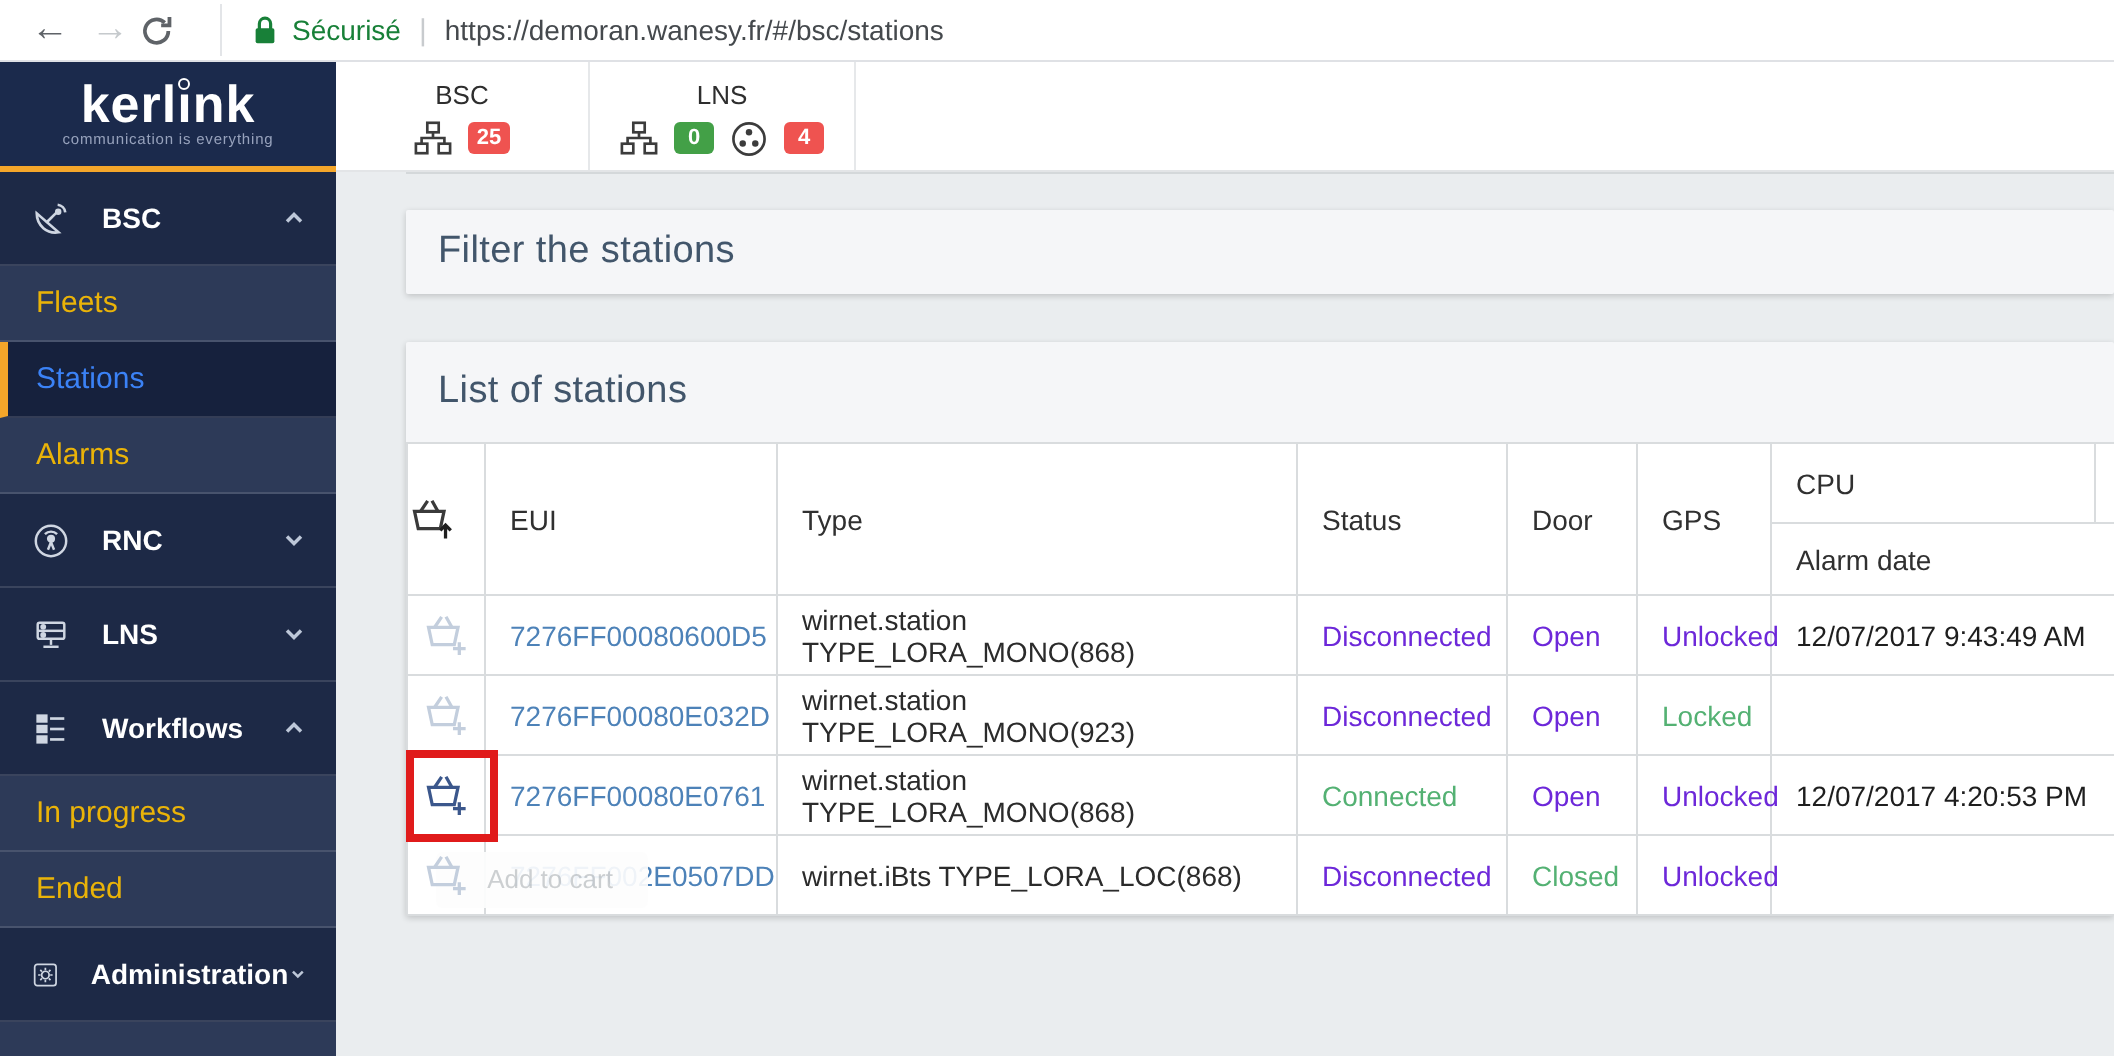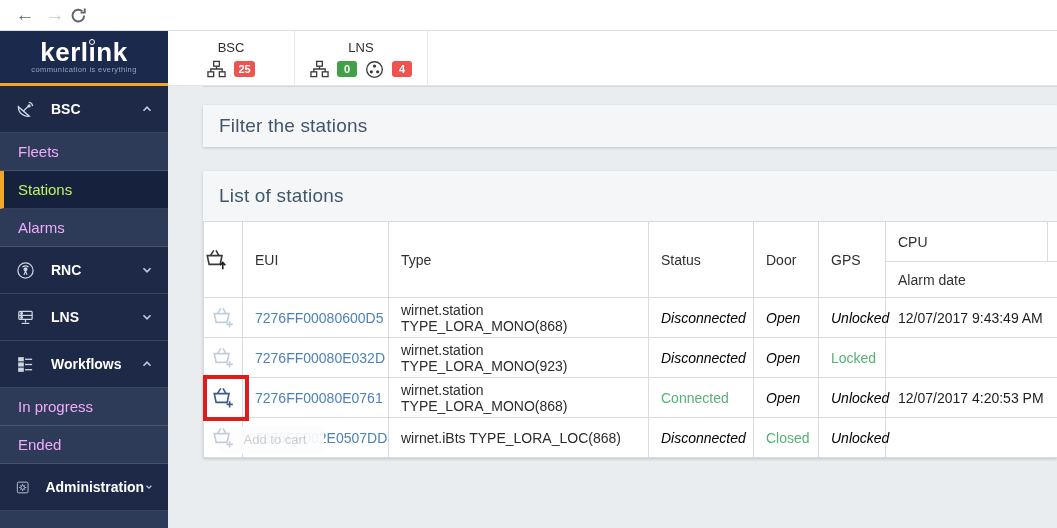--- a/index.html
+++ b/index.html
@@ -47,22 +47,22 @@
 
   
   .layout{ display:flex; height:442px; }
 
   
   .sidebar{ width:168px; background:#2d3a58; display:flex; flex-direction:column; }
   .side-row{ display:flex; align-items:center; border-bottom:1px solid rgba(255,255,255,.13); cursor:pointer;}
   .side-section{ height:47px; background:#1d2946; padding:0 14px 0 16px;}
   .side-section .s-label{ color:#fff; font-size:14px; font-weight:bold; margin-left:16px;}
   .side-section .chev{ margin-left:auto; }
-  .side-item{ height:38px; background:#2d3a58; padding-left:18px; color:#f0abfc; font-size:15px;}
-  .side-item.active{ background:#16213d; color:#bef264; border-left:4px solid #f4a62a; padding-left:14px;}
+  .side-item{ height:38px; background:#2d3a58; padding-left:18px; color:#eab308; font-size:15px;}
+  .side-item.active{ background:#16213d; color:#3b82f6; border-left:4px solid #f4a62a; padding-left:14px;}
   .side-fill{ flex:1; background:#2d3a58; }
   .s-icon{ color:#cfd6e2; }
 
   
   .main{ flex:1; background:#eaedef; overflow:hidden; }
   .fleet-row{ height:66px; display:flex; align-items:center; padding-left:50px; }
   .fleet-label{ font-size:14px; color:#2e3b4e; }
   .fleet-select{
     margin-left:25px; width:168px; height:34px; background:#fff; border:1px solid #c6c8ca;
     display:flex; align-items:center; padding:0 9px; cursor:pointer;
@@ -87,21 +87,21 @@
   tr.h1 th{ height:40px; }
   tr.h2 th{ height:36px; }
   tbody td{ height:40px; background:#fff; color:#2b2b2b; }
   .col-icon{ width:39px; } .col-eui{ width:146px; } .col-type{ width:260px; }
   .col-status{ width:105px; } .col-door{ width:65px; } .col-gps{ width:67px; }
   .col-cpu{ width:162px; } .col-cut{ width:10px; }
   th.icon-th, td.icon-td{ padding:0; text-align:center; }
   td.icon-td{ position:relative; }
   td.icon-td svg{ margin:0 auto; position:relative; z-index:2; cursor:pointer;}
   .eui-link{ color:#4d82b8; cursor:pointer; }
-  td[data-color="red"]{ color:#000000;font-style:italic; }
+  td[data-color="red"]{ color:#6d28d9; }
   td[data-color="green"]{ color:#54b173; }
   .date-cell{ color:#1e1e1e; }
   .red-annotation{
     position:absolute; left:-1px; top:-3px; width:46px; height:46px;
     border:4px solid #e01b1b; z-index:4; pointer-events:none;
   }
   .faint-tooltip{
     position:absolute; left:14px; top:8px; width:106px; height:28px;
     background:rgba(253,253,253,.92); border-radius:3px; z-index:1;
     color:rgba(145,150,155,.45); font-size:13px; line-height:28px; padding-left:8px;
@@ -112,20 +112,29 @@
 <body>
 
 <div class="browser-bar">
   <div class="nav-ico">←</div>
   <div class="nav-ico disabled">→</div>
   <div class="nav-ico">
     <svg width="17" height="17" viewBox="0 0 18 18">
         <path d="M15 9 a6.2 6.2 0 1 1 -1.9 -4.4" fill="none" stroke="#5f6368" stroke-width="2"></path>
         <path d="M15.6 1.6 V6 H11.2" fill="none" stroke="#5f6368" stroke-width="2"></path>
       </svg>
+  </div>
+  <div class="omnibox">
+    <svg width="15" height="16" viewBox="0 0 16 17">
+        <rect x="3" y="7.5" width="10" height="8" rx="1" fill="#188038"></rect>
+        <path d="M5 8 V5.2 a3 3 0 0 1 6 0 V8" fill="none" stroke="#188038" stroke-width="1.7"></path>
+      </svg>
+    <span class="secure-label">Sécurisé</span>
+    <span class="omni-sep">|</span>
+    <span class="omni-url">https://demoran.wanesy.fr/#/bsc/stations</span>
   </div>
 </div>
 
 <div class="app-header">
   <div class="logo-box">
     <div class="logo-text"><span>kerl</span><span class="logo-i"><span>ı</span><span class="globe-dot"></span></span><span>nk</span></div>
     <div class="tagline">communication is everything</div>
   </div>
   <div class="tabs-area">
     <div class="top-tab">

